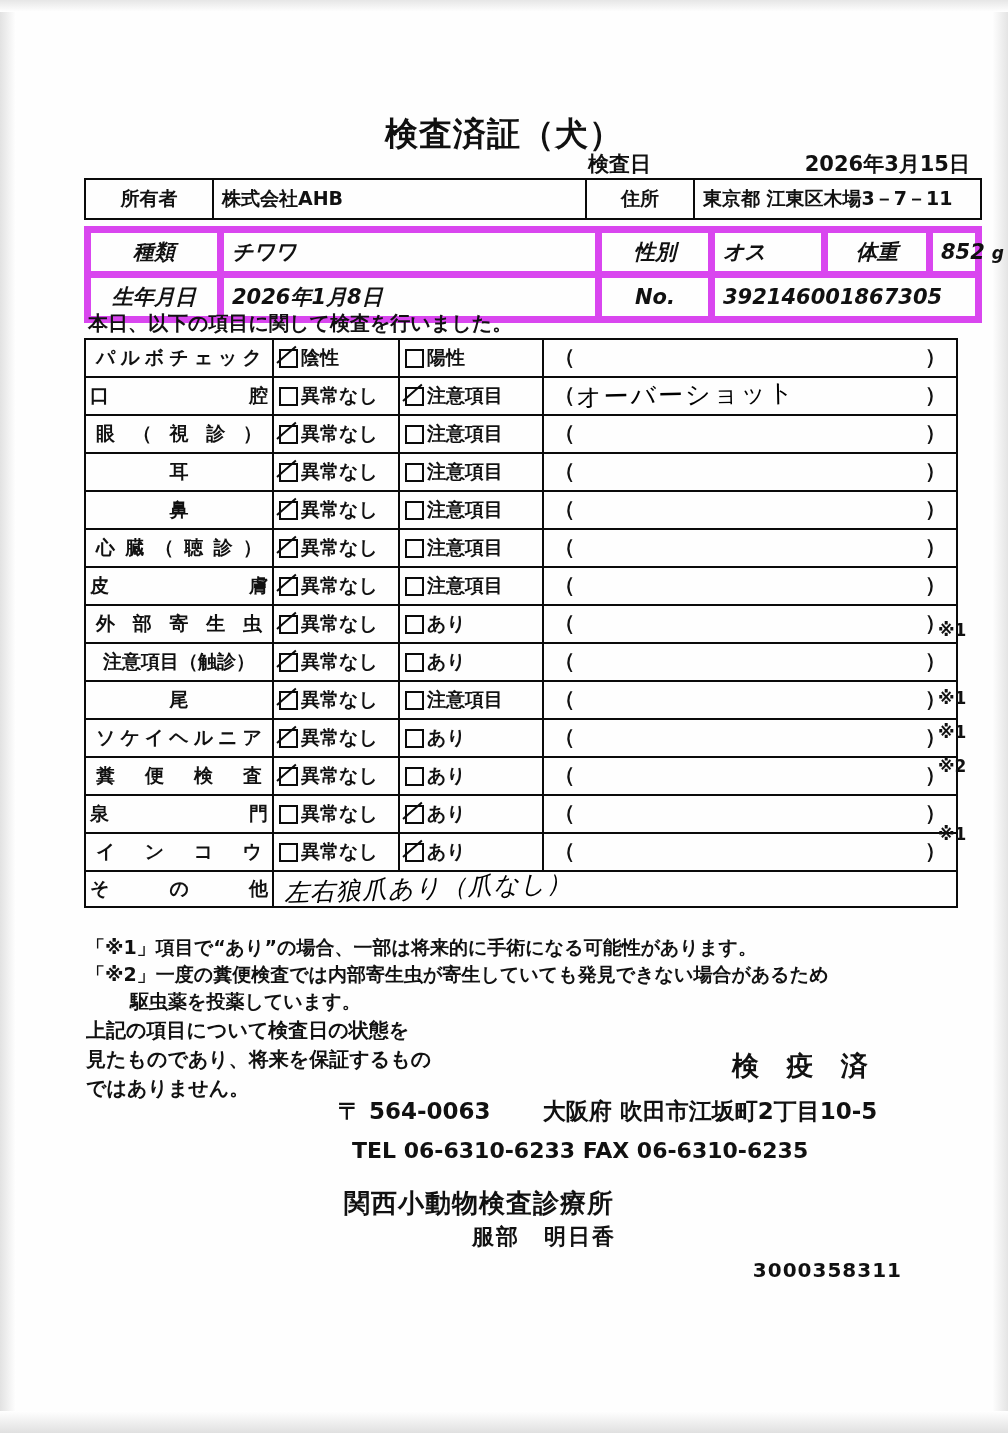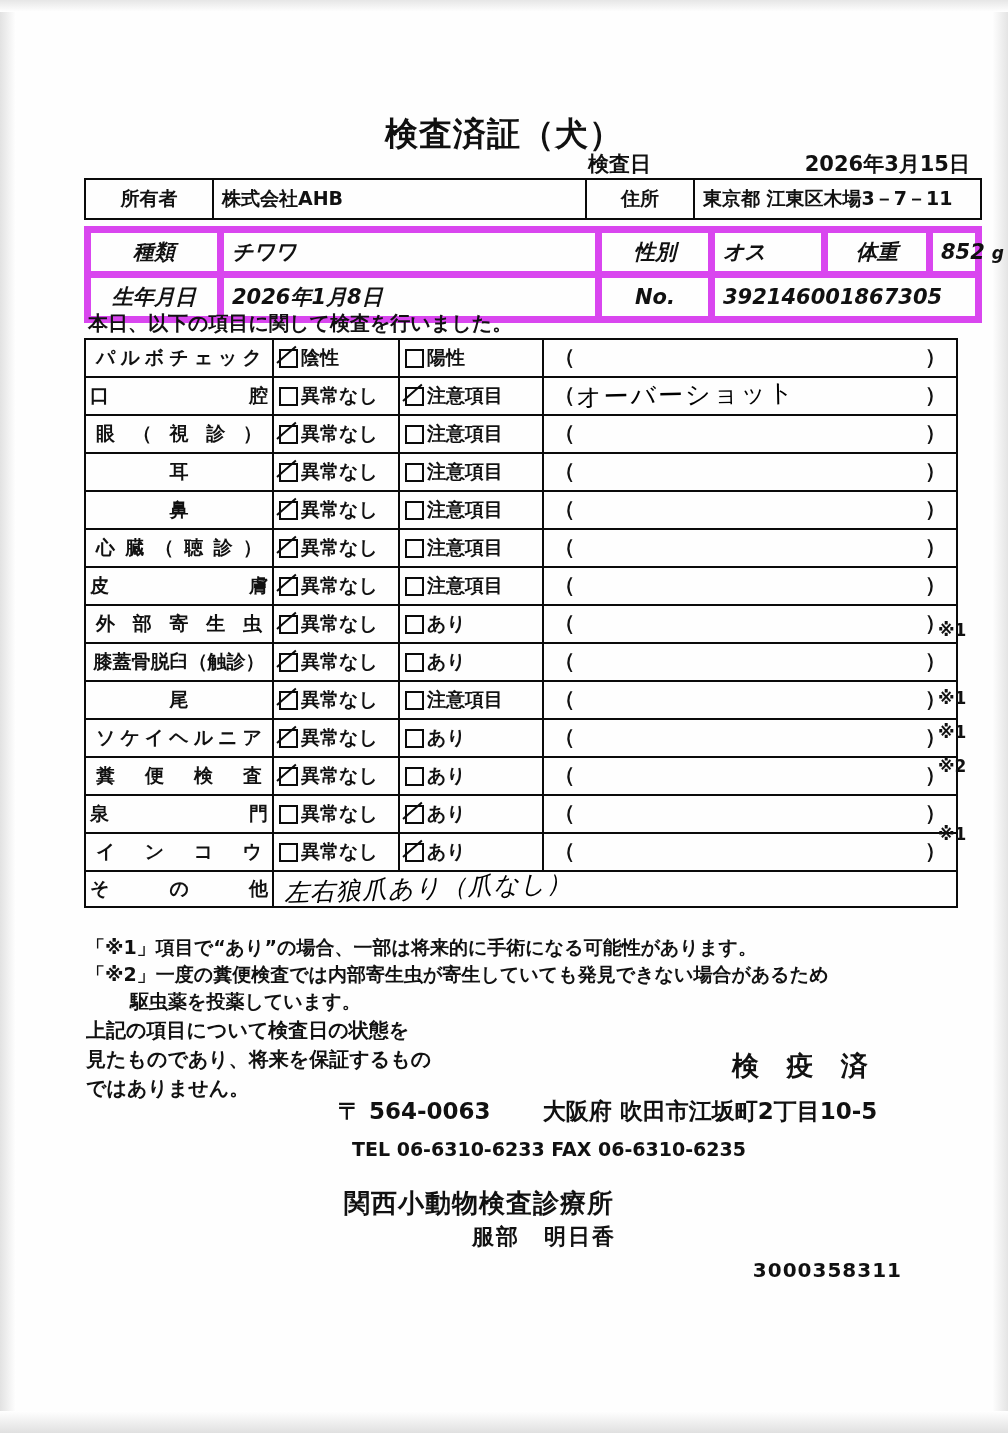--- a/index.html
+++ b/index.html
@@ -285,21 +285,21 @@
     left: 338px; top: 1096px;
     font-size: 23px;
     font-weight: bold;
     white-space: nowrap;
   }
   .clinic-addr-gap { display: inline-block; width: 36px; }
 
   .clinic-tel {
     position: absolute;
     left: 352px; top: 1138px;
-    font-size: 19px;
+    font-size: 22px;
     font-weight: bold;
     white-space: nowrap;
   }
   .clinic-name {
     position: absolute;
     left: 344px; top: 1186px;
     font-size: 26px;
     font-weight: bold;
     letter-spacing: 1px;
   }
@@ -541,21 +541,21 @@
               <span class="opt-text">あり</span>
             </div>
           </td>
           <td class="col-note note-cell">
             <span class="paren-open">（</span>
             <span class="paren-close">）</span>
           </td>
         </tr>
         <tr>
           <td class="col-label row-label">
-            <div class="label-center">膝蓋骨脱臼（触診）</div>
+            <div class="label-center">注意項目（触診）</div>
           </td>
           <td class="col-opt1">
             <div class="opt">
               <span class="box checked"></span>
               <span class="opt-text">異常なし</span>
             </div>
           </td>
           <td class="col-opt2">
             <div class="opt">
               <span class="box"></span>

